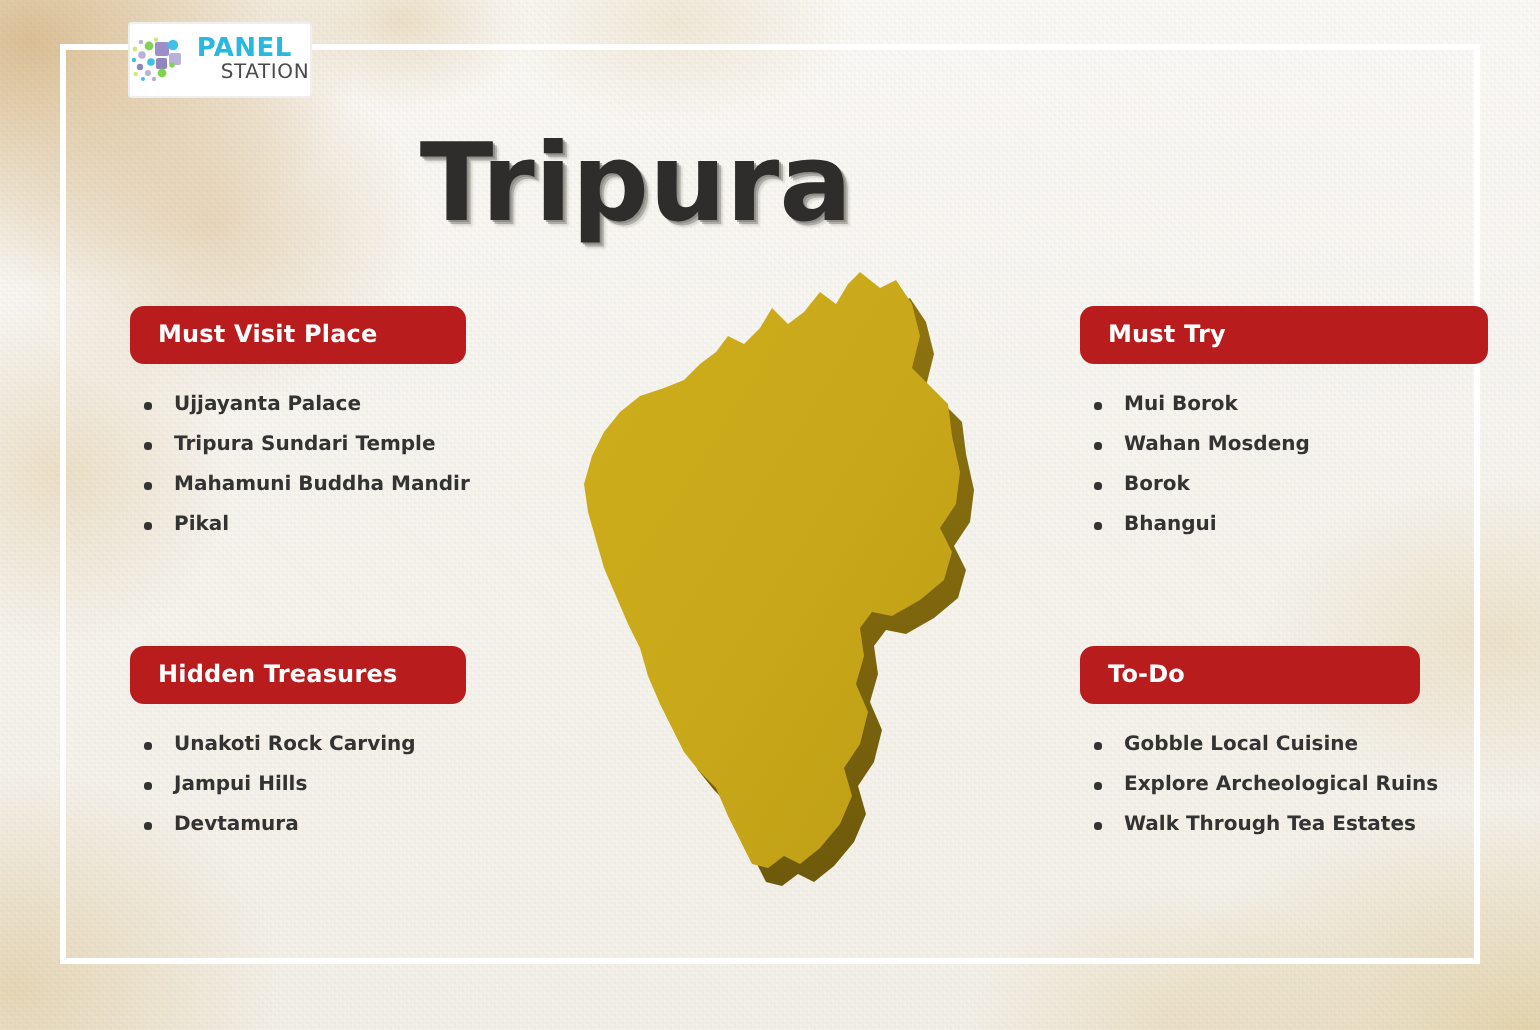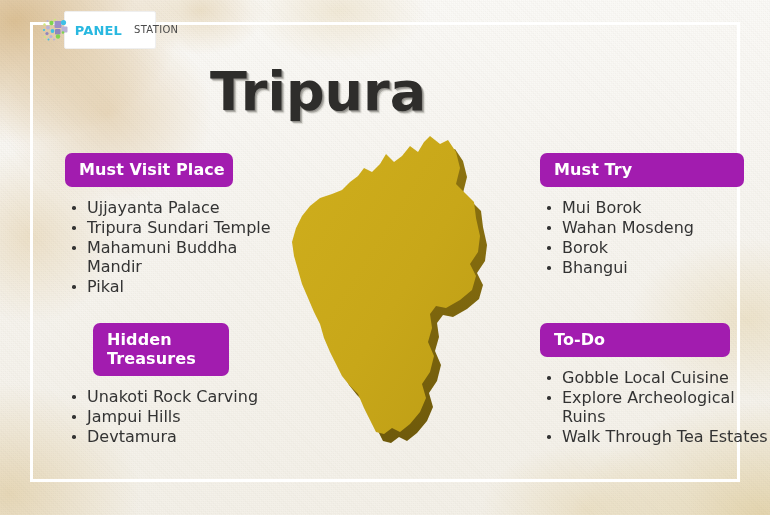--- a/index.html
+++ b/index.html
@@ -76,21 +76,21 @@
     box-sizing: border-box;
     padding: 0 4px;
   }
   .logo-mark {
     width: 30px;
     height: 24px;
     flex: none;
   }
   .logo-words {
     display: flex;
-    flex-direction: row;
+    flex-direction: column;
     line-height: 1;
   }
   .logo-panel {
     font-family: "DejaVu Sans", sans-serif;
     font-size: 13px;
     font-weight: bold;
     color: #29b8e0;
     letter-spacing: 0.2px;
   }
   .logo-station {
@@ -133,49 +133,50 @@
 
   
   .section { position: absolute; }
   .sec-mvp { left: 65px;  top: 153px; width: 230px; }
   .sec-mt  { left: 540px; top: 153px; width: 225px; }
   .sec-ht  { left: 65px;  top: 323px; width: 230px; }
   .sec-td  { left: 540px; top: 323px; width: 228px; }
 
   .badge {
     display: block;
-    background: #a21caf;
+    background: #b91c1c;
     border-radius: 7px;
     color: #ffffff;
     font-family: "DejaVu Sans", sans-serif;
-    font-size: 16px;
+    font-size: 12px;
     font-weight: bold;
     letter-spacing: 0.1px;
     padding: 7px 0 8px 14px;
     box-sizing: border-box;
     text-align: left;
   }
   .sec-mvp .badge { width: 168px; }
-  .sec-ht  .badge { width: 136px; margin-left: 28px; }
+  .sec-ht  .badge { width: 168px; }
   .sec-mt  .badge { width: 204px; }
-  .sec-td  .badge { width: 190px; }
+  .sec-td  .badge { width: 170px; }
 
   ul.items {
     list-style: none;
     margin: 11px 0 0 0;
     padding: 0;
   }
   ul.items li {
     position: relative;
     font-family: "DejaVu Sans", sans-serif;
-    font-size: 16px;
+    font-size: 10px;
     color: #333333;
     line-height: 19px;
     padding-left: 22px;
     margin-bottom: 1px;
+    font-weight: bold;
   }
   ul.items li::before {
     content: "";
     position: absolute;
     left: 7px;
     top: 8px;
     width: 3.5px;
     height: 3.5px;
     border-radius: 50%;
     background: #333333;

